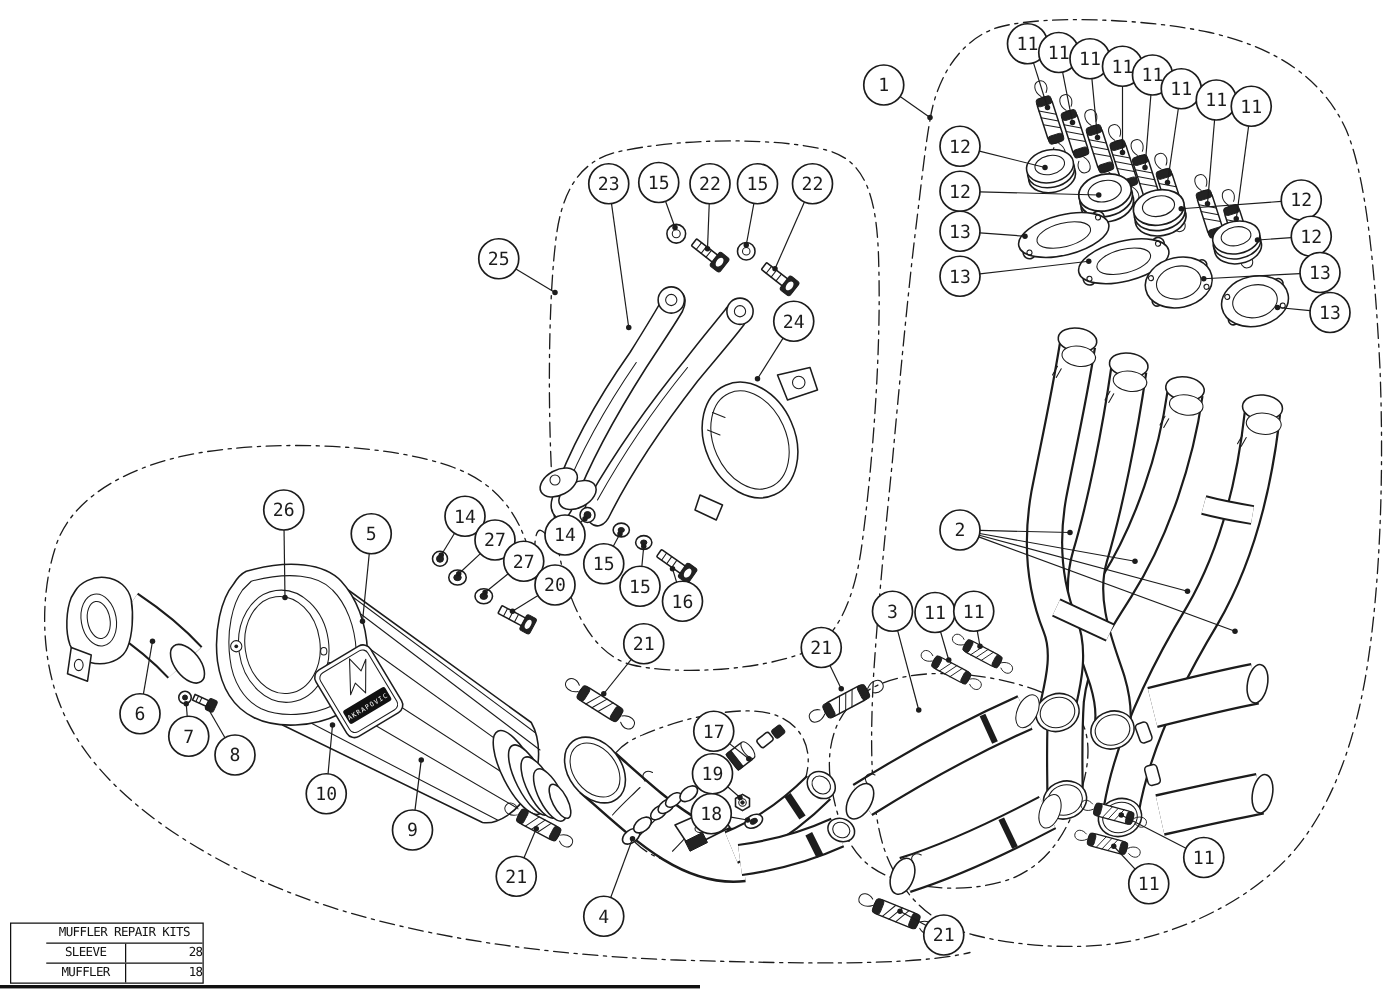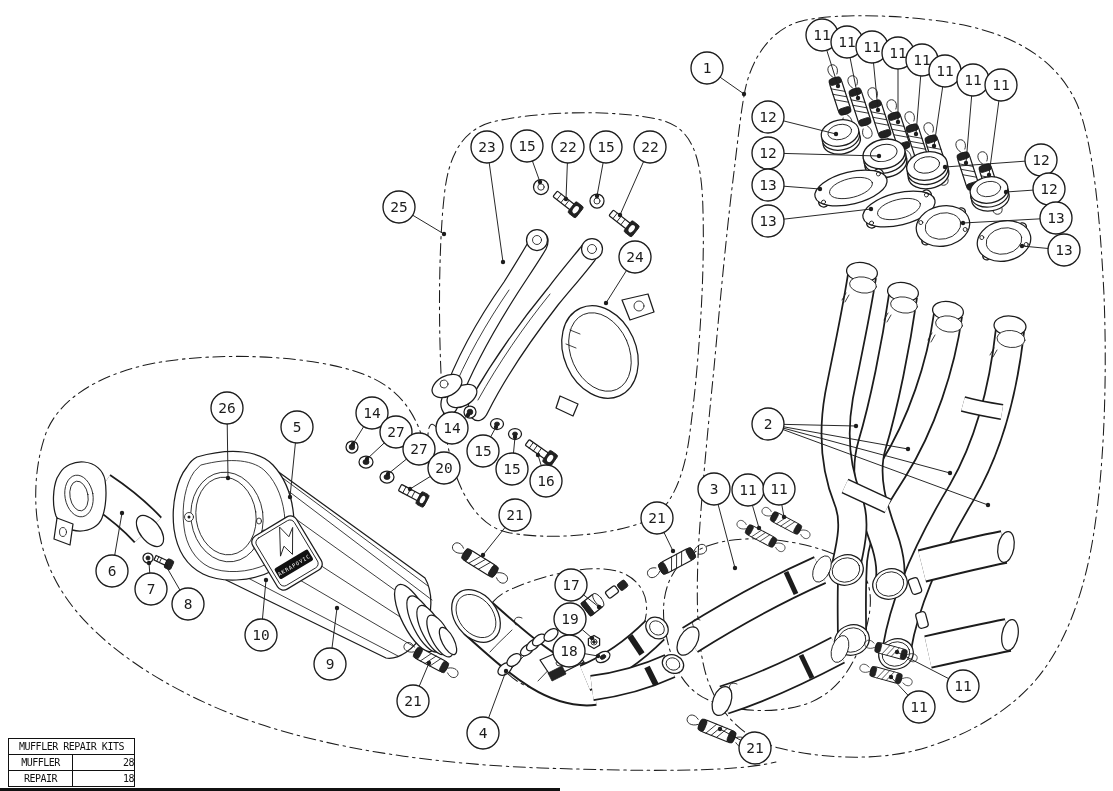--- a/index.html
+++ b/index.html
@@ -11,21 +11,21 @@
   .wfill{fill:#fff;}
   .dark{fill:#222;stroke:#1c1c1c;stroke-width:0.8;}
   .dash{fill:none;stroke:#1c1c1c;stroke-width:1.05;stroke-dasharray:12 4.5 2.5 4.5;stroke-linecap:round;}
   .tube-o{fill:none;stroke:#1c1c1c;stroke-linecap:butt;}
   .tube-i{fill:none;stroke:#ffffff;stroke-linecap:butt;}
   .leader{stroke:#1c1c1c;stroke-width:0.95;}
   .dot{fill:#1c1c1c;}
   .callout-circle{fill:#fff;stroke:#1c1c1c;stroke-width:1.35;}
   .callout-text{font:14.5px "DejaVu Sans Mono",monospace;fill:#1c1c1c;text-anchor:middle;}
   .kits-table{position:absolute;left:8px;top:738px;width:125px;border:1.3px solid #111;
-              background:#fff;color:#111;font-size:10px;letter-spacing:-0.5px;}
+              background:#fff;color:#111;font-size:10px;letter-spacing:-0.5px;padding-left:28px;}
   .kt-title{border-bottom:1.3px solid #111;text-align:center;height:15px;line-height:15px;}
   .kt-row{display:flex;height:15px;line-height:15px;}
   .kt-row + .kt-row{border-top:1.3px solid #111;}
   .kt-name{width:63px;text-align:center;border-right:1.3px solid #111;}
   .kt-num{flex:1;text-align:right;}
   .bottom-strip{position:absolute;left:0;top:788px;width:560px;height:3px;background:#111;}
 </style>
 </head>
 <body>
 
@@ -669,22 +669,22 @@
         <g>
           <circle cx="963" cy="686" r="16" class="callout-circle"></circle>
           <text x="963" y="691" class="callout-text">11</text>
         </g>
       </g>
 </svg>
 
 <div class="kits-table">
   <div class="kt-title">MUFFLER REPAIR KITS</div>
   <div class="kt-row">
-    <span class="kt-name">MUFFLER</span>
+    <span class="kt-name">SLEEVE</span>
     <span class="kt-num">28</span>
   </div>
   <div class="kt-row">
-    <span class="kt-name">REPAIR</span>
+    <span class="kt-name">MUFFLER</span>
     <span class="kt-num">18</span>
   </div>
 </div>
 <div class="bottom-strip"></div>
 </div>
 
 </body></html>

